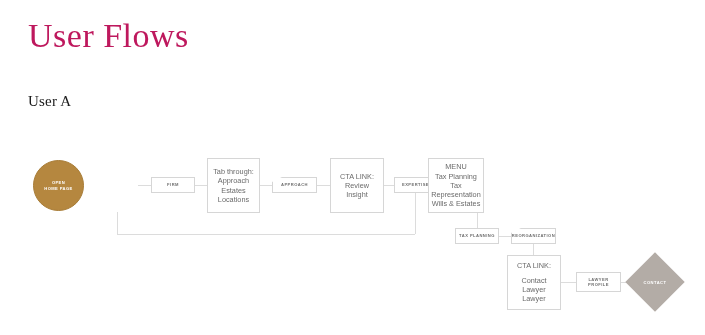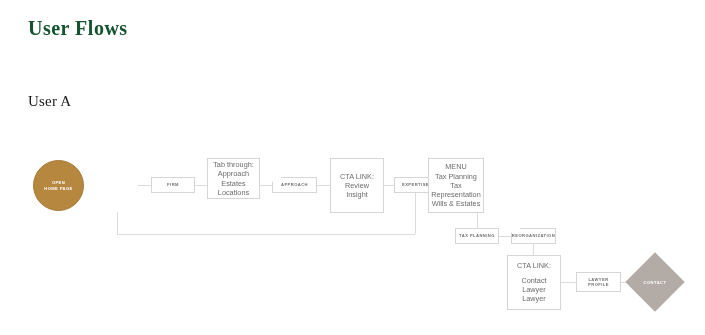--- a/index.html
+++ b/index.html
@@ -7,21 +7,21 @@
     width:705px;height:335px;background:#ffffff;overflow:hidden;
     font-family:"Liberation Sans",sans-serif;
     -webkit-font-smoothing:antialiased;
   }
   .page{position:relative;width:705px;height:335px;}
 
   
   .page-title{
     position:absolute;left:28px;top:17px;
     font-family:"Liberation Serif",serif;
-    font-size:20px;font-weight:700;color:#14532d;
+    font-size:34px;font-weight:400;color:#be185d;
     letter-spacing:.5px;white-space:nowrap;
   }
   .section-title{
     position:absolute;left:28px;top:93px;
     font-family:Liberation Serif, serif;
     font-size:15px;font-weight:400;color:#1a1a1a;
     letter-spacing:.2px;white-space:nowrap;
   }
 
   
@@ -129,21 +129,21 @@
       </div>
     </div>
 
 
     <div class="node box small" style="left:151px;top:177px;width:44px;height:16px;">
       <div class="lines">
         <div>FIRM</div>
       </div>
     </div>
 
-    <div class="node box big" style="left:207px;top:158px;width:53px;height:41px;">
+    <div class="node box big" style="left:207px;top:158px;width:53px;height:55px;">
       <div class="lines">
         <div>Tab through:</div>
         <div>Approach</div>
         <div>Estates</div>
         <div>Locations</div>
       </div>
     </div>
 
     <div class="node penta" style="left:272px;top:177px;width:45px;height:16px;">
       <div class="lines">

